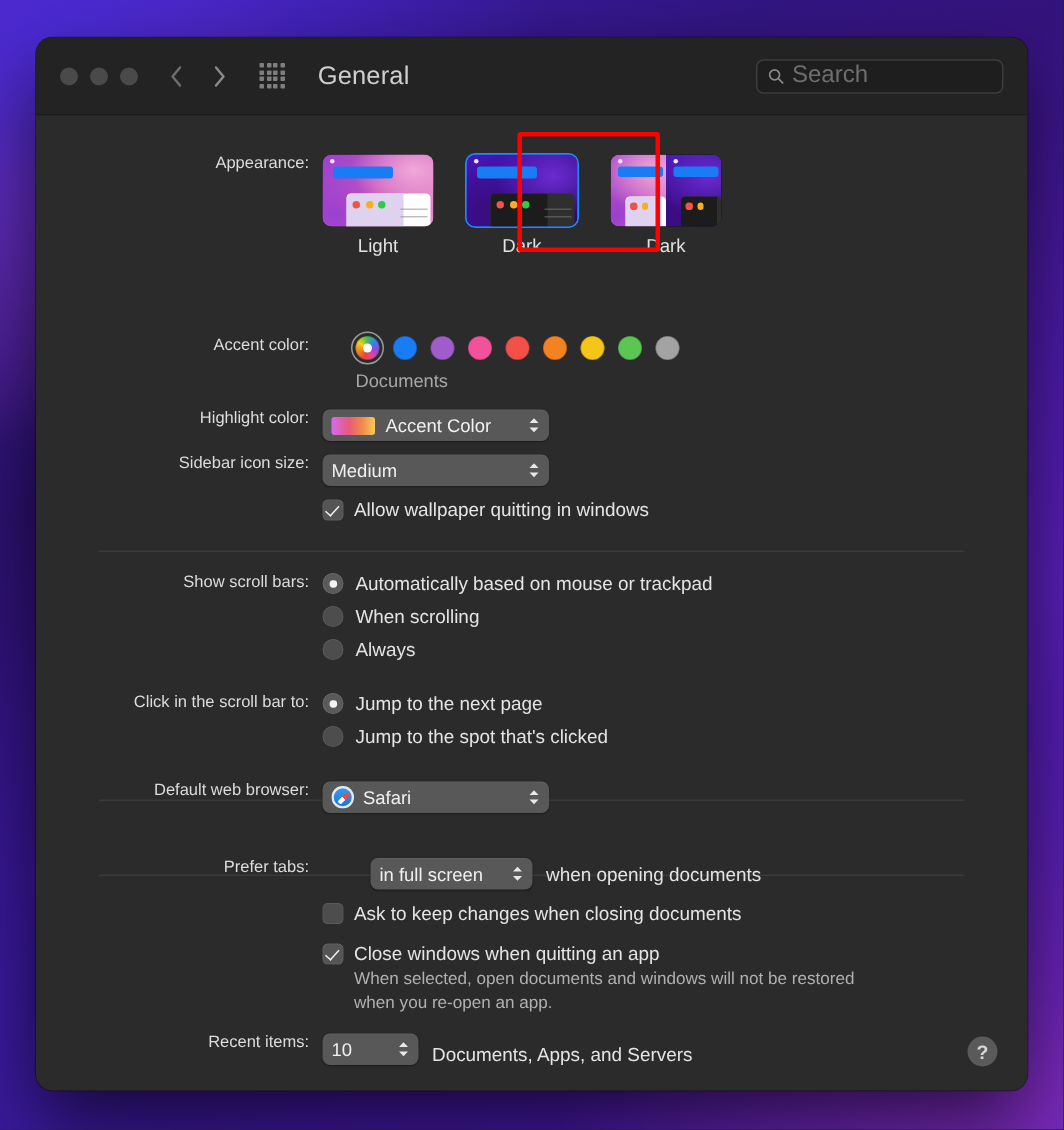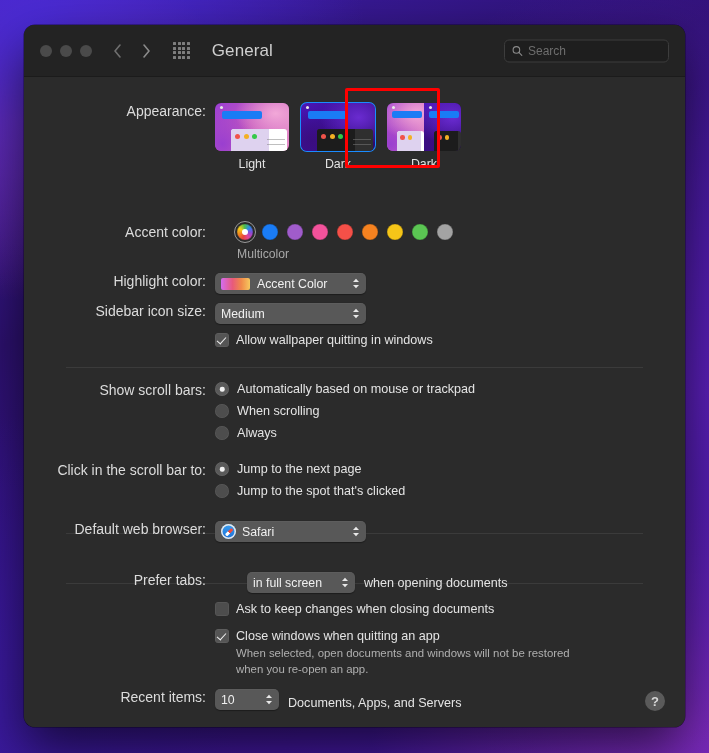--- a/index.html
+++ b/index.html
@@ -89,21 +89,21 @@
     border-radius: 5px;
     background: #1e1e1e;
     border: 1px solid #3d3d3d;
     display: flex;
     align-items: center;
     padding: 0 7px;
   }
   #search-box svg { flex: 0 0 auto; margin-right: 5px; }
   #search-input {
     background: transparent; border: none; outline: none;
-    color: #d0d0d0; font-size: 12px;
+    color: #d0d0d0; font-size: 16px;
     font-family: "Liberation Sans", sans-serif;
     width: 100%;
   }
   #search-input::placeholder { color: #6e6e6e; }
 
   
   #content {
     position: relative;
     height: 650px;
     background: #2b2b2b;
@@ -113,40 +113,40 @@
   .row {
     display: flex;
     align-items: flex-start;
     position: absolute;
   }
 
   .label {
     width: 175px;
     text-align: right;
     color: #dcdcdc;
-    font-size: 14px;
+    font-size: 11px;
     padding-right: 9px;
     flex: 0 0 auto;
     white-space: nowrap;
   }
 
   .field { flex: 1 1 auto; }
 
   
   .sep {
     position: absolute;
     left: 42px;
     right: 42px;
     height: 1px;
     background: #3b3b3b;
   }
 
   
   #appearance-row { left: 16px; top: 26px; }
-  #appearance-options { display: flex; gap: 12px; }
+  #appearance-options { display: flex; gap: 22px; }
   .appearance-option {
     width: 74px;
     display: flex;
     flex-direction: column;
     align-items: center;
   }
   .thumb {
     width: 74px; height: 48px;
     border-radius: 6px;
     overflow: hidden;
@@ -547,21 +547,21 @@
           <span class="swatch multicolor selected"></span>
           <span class="swatch" style="background:#1a7cf5"></span>
           <span class="swatch" style="background:#a05ccb"></span>
           <span class="swatch" style="background:#f2529b"></span>
           <span class="swatch" style="background:#f45048"></span>
           <span class="swatch" style="background:#f58220"></span>
           <span class="swatch" style="background:#f5c518"></span>
           <span class="swatch" style="background:#5bc653"></span>
           <span class="swatch" style="background:#a3a3a3"></span>
         </div>
-        <div id="multicolor-label">Multicolor</div>
+        <div id="multicolor-label">Documents</div>
       </div>
     </div>
 
     <div class="row" style="left:16px; top:196px;">
       <div class="label">Highlight color:</div>
       <div class="field">
         <div class="popup wide">
           <span id="highlight-swatch"></span>
           <span>Accent Color</span>
           <span class="chev">

